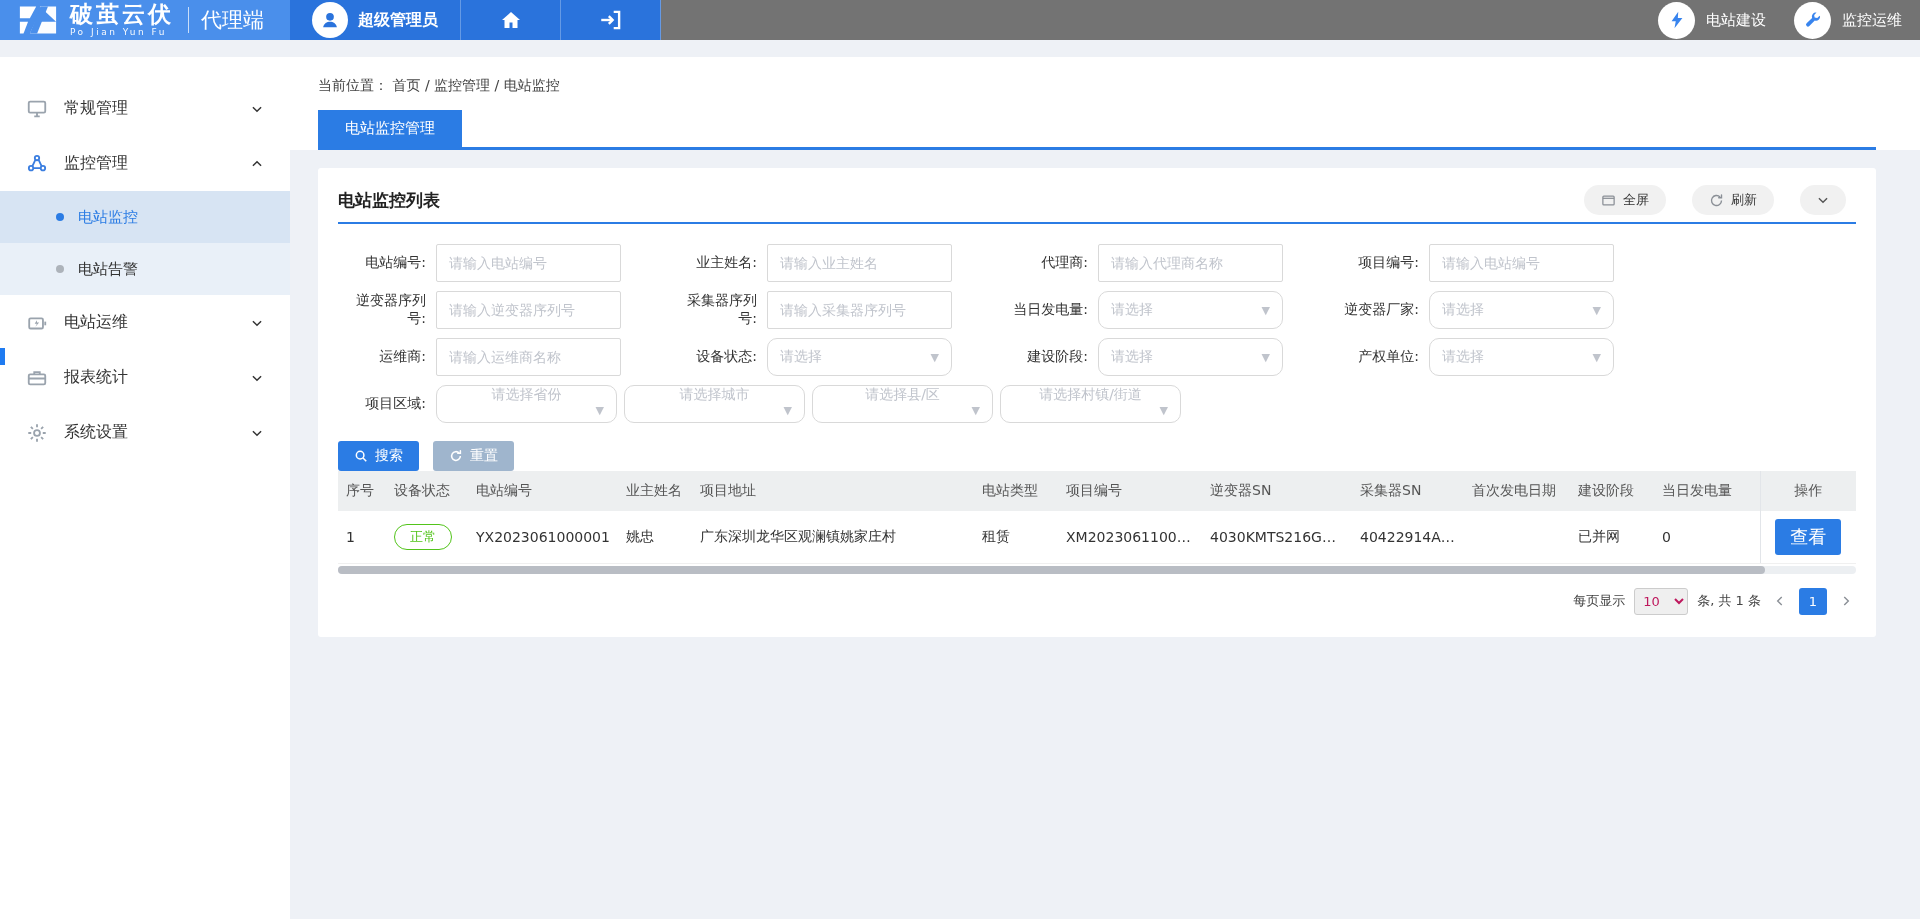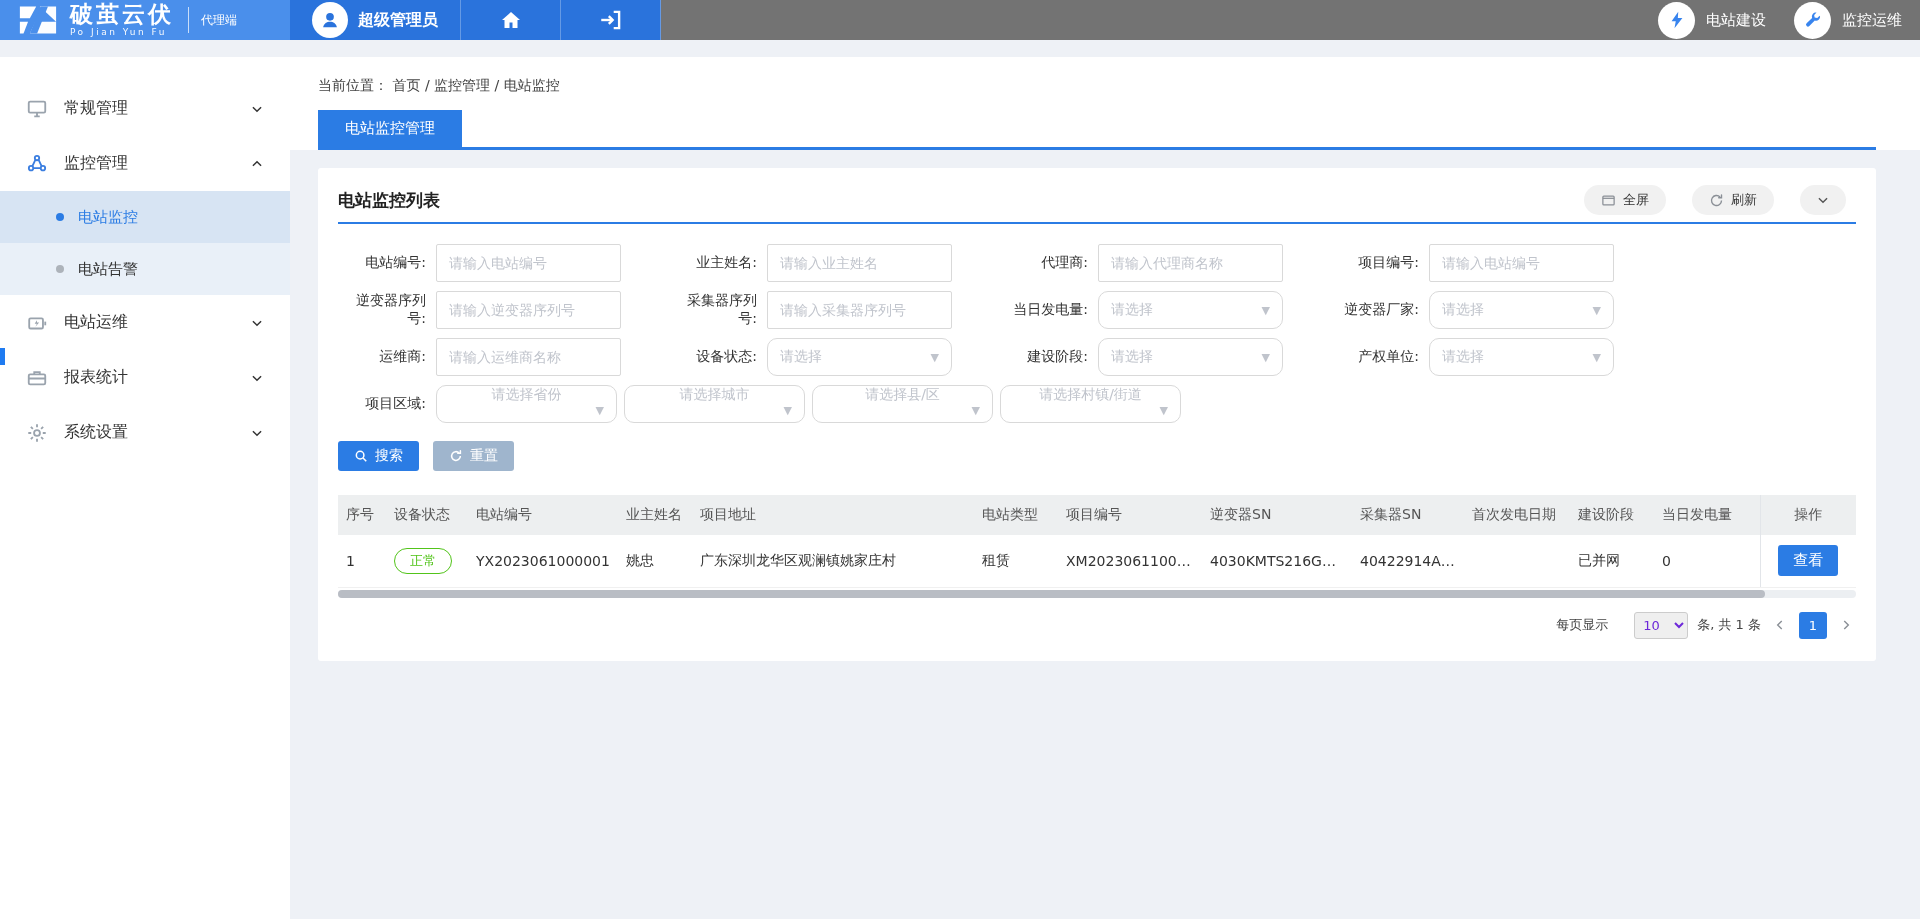--- a/index.html
+++ b/index.html
@@ -8,21 +8,21 @@
   svg { display:block; }
 
   
   .header { position:absolute; top:0; left:0; right:0; height:40px; display:flex; background:#737373; color:#fff; z-index:10; }
   .brand { width:290px; background:#4a8feb; display:flex; align-items:center; padding-left:16px; flex:0 0 290px; }
   .logo-mark { width:44px; height:38px; margin-right:10px; }
   .brand-text { display:flex; flex-direction:column; line-height:1.05; }
   .brand-title { font-size:23px; font-weight:bold; letter-spacing:3px; }
   .brand-sub { font-size:9px; letter-spacing:2.5px; margin-top:2px; opacity:.95; }
   .brand-divider { width:1px; height:26px; background:rgba(255,255,255,.7); margin:0 12px 0 14px; }
-  .portal-label { font-size:12px; }
+  .portal-label { font-size:21px; }
   .seg { background:#2a73dc; display:flex; align-items:center; justify-content:center; border-right:1px solid rgba(255,255,255,.28); cursor:pointer; }
   .seg-user { width:171px; gap:10px; }
   .seg-btn { width:100px; }
   .avatar { width:36px; height:36px; border-radius:50%; background:#fff; display:flex; align-items:center; justify-content:center; color:#2a73dc; }
   .username { font-size:16px; font-weight:600; }
   .header-right { margin-left:auto; display:flex; align-items:center; gap:28px; padding-right:18px; }
   .header-action { display:flex; align-items:center; gap:11px; cursor:pointer; font-size:15px; }
   .circle-icon { width:37px; height:37px; border-radius:50%; background:#fff; color:#3884ee; display:flex; align-items:center; justify-content:center; }
 
   
@@ -68,34 +68,34 @@
   .fselect .caret { margin-left:auto; font-size:11px; color:#c0c4cc; }
   .region-selects { display:flex; gap:7px; }
   .region-selects .fselect { width:181px;flex-direction:column; }
 
   .actions { margin-top:18px; display:flex; gap:14px; }
   .btn { height:30px; display:inline-flex; align-items:center; gap:7px; padding:0 16px; border:none; border-radius:3px; font-size:14px; color:#fff; cursor:pointer; font-family:inherit; }
   .btn-search { background:#2b7ce4; }
   .btn-reset { background:#9fb5cd; }
 
   
-  .table-wrap { margin-top:24px; }
+  .table-wrap { }
   table { width:100%; border-collapse:collapse; table-layout:fixed; font-size:14px; color:#333; }
   thead th { background:#edeff0; height:40px; font-weight:normal; color:#555; text-align:left; padding:0 8px; white-space:nowrap; overflow:hidden; }
   tbody td { height:52px; padding:0 8px; border-bottom:1px solid #f0f0f0; white-space:nowrap; overflow:hidden; text-overflow:ellipsis; }
   th.op, td.op { border-left:1px solid #e2e5e9; text-align:center; }
   .status-pill { display:inline-block; padding:3px 15px; border:1px solid #52c41a; color:#52c41a; border-radius:14px; font-size:13px; background:#fff; }
-  .view-btn { background:#2b7ce4; color:#fff; border:none; border-radius:3px; padding:6px 15px; font-size:15px; cursor:pointer; font-family:inherit; }
+  .view-btn { background:#2b7ce4; color:#fff; border:none; border-radius:3px; padding:6px 15px; font-size:18px; cursor:pointer; font-family:inherit; }
 
   .hscroll { margin-top:2px; height:8px; background:#eceff2; border-radius:4px; position:relative; }
   .hscroll-thumb { position:absolute; left:0; top:0; height:8px; width:94%; background:#b9bdc4; border-radius:4px; cursor:pointer; }
 
   
   .pagination { margin-top:14px; display:flex; justify-content:flex-end; align-items:center; gap:9px; font-size:13px; color:#444; }
-  .pp-select { height:27px; width:54px; border:1px solid #ccc; border-radius:3px; font-size:13px; color:#6d28d9; padding:0 4px; font-family:inherit;margin-left:17px; }
+  .pp-select { height:27px; width:54px; border:1px solid #ccc; border-radius:3px; font-size:13px; color:#be185d; padding:0 4px; font-family:inherit; }
   .pg-chev { color:#8a8f96; cursor:pointer; padding:0 3px; display:flex; align-items:center; }
   .pg-num { width:28px; height:27px; background:#2b7ce4; color:#fff; border-radius:3px; display:flex; align-items:center; justify-content:center; cursor:pointer; }
 </style>
 </head>
 <body>
 
 <div class="header">
   <div class="brand">
     <svg class="logo-mark" viewBox="0 0 48 42">
       <path d="M4 6h18 l-7 13 H4 z" fill="#fff"></path>

